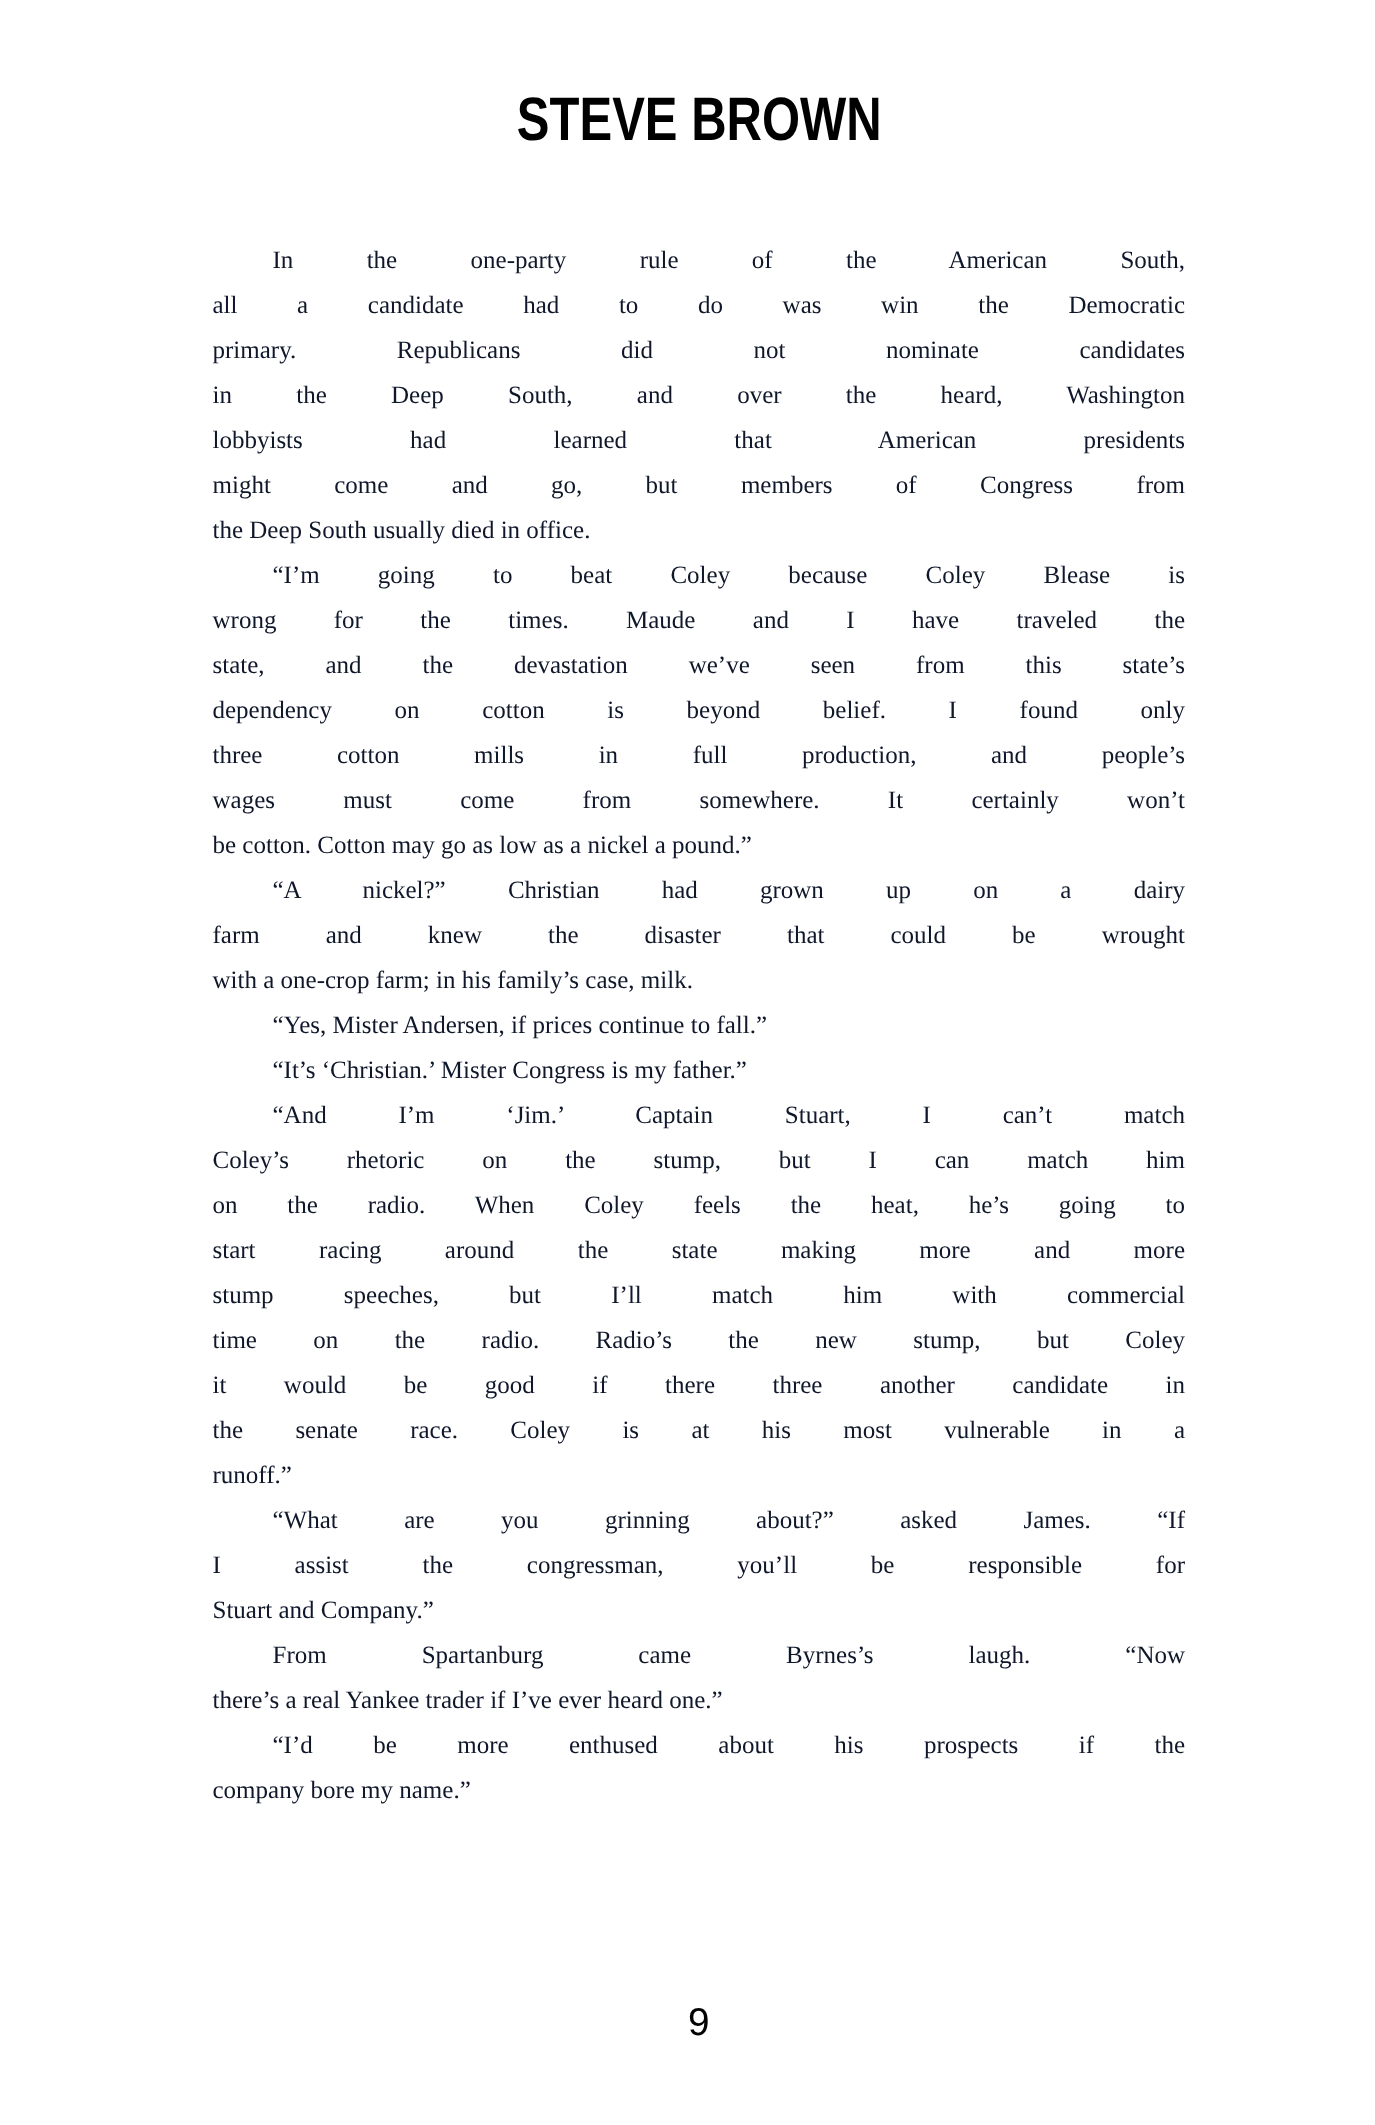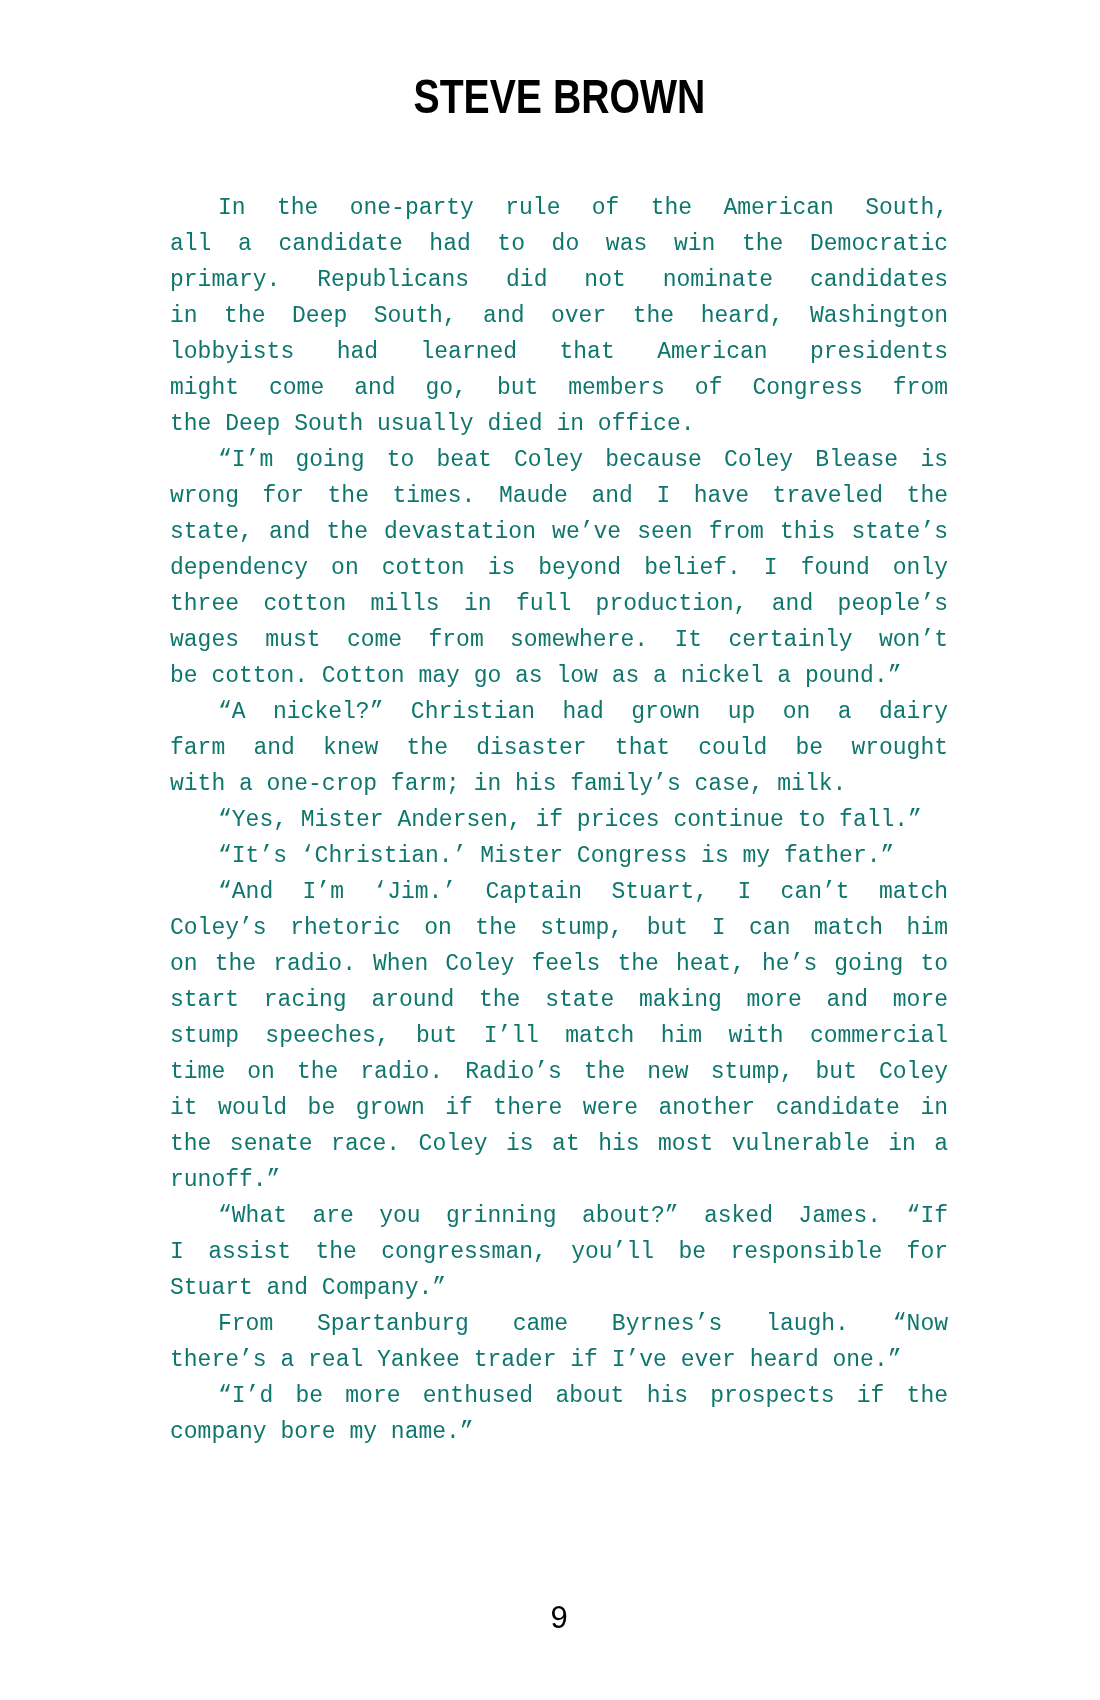--- a/index.html
+++ b/index.html
@@ -31,24 +31,24 @@
     display: inline-block;
     transform: scaleX(0.80);
     transform-origin: center;
     letter-spacing: 0px;
   }
   .body-text {
     position: absolute;
     left: 170px;
     top: 190px;
     width: 778px;
-    font-family: Liberation Mono, monospace;
-    font-size: 23px;
+    font-family: Liberation Serif, serif;
+    font-size: 20px;
     line-height: 36px;
-    color: #0f766e;
+    color: #0f172a;
   }
   .para { margin: 0; padding: 0; }
   .bline {
     text-align: justify;
     text-align-last: justify;
     white-space: normal;
   }
   .bline.first { text-indent: 48px; }
   .bline.last {
     text-align: center;
@@ -105,21 +105,21 @@
       <div class="para">
         <div class="bline first last">“It’s ‘Christian.’ Mister Congress is my father.”</div>
       </div>
       <div class="para">
         <div class="bline first">“And I’m ‘Jim.’ Captain Stuart, I can’t match</div>
         <div class="bline">Coley’s rhetoric on the stump, but I can match him</div>
         <div class="bline">on the radio. When Coley feels the heat, he’s going to</div>
         <div class="bline">start racing around the state making more and more</div>
         <div class="bline">stump speeches, but I’ll match him with commercial</div>
         <div class="bline">time on the radio. Radio’s the new stump, but Coley</div>
-        <div class="bline">it would be grown if there were another candidate in</div>
+        <div class="bline">it would be good if there three another candidate in</div>
         <div class="bline">the senate race. Coley is at his most vulnerable in a</div>
         <div class="bline last">runoff.”</div>
       </div>
       <div class="para">
         <div class="bline first">“What are you grinning about?” asked James. “If</div>
         <div class="bline">I assist the congressman, you’ll be responsible for</div>
         <div class="bline last">Stuart and Company.”</div>
       </div>
       <div class="para">
         <div class="bline first">From Spartanburg came Byrnes’s laugh. “Now</div>

